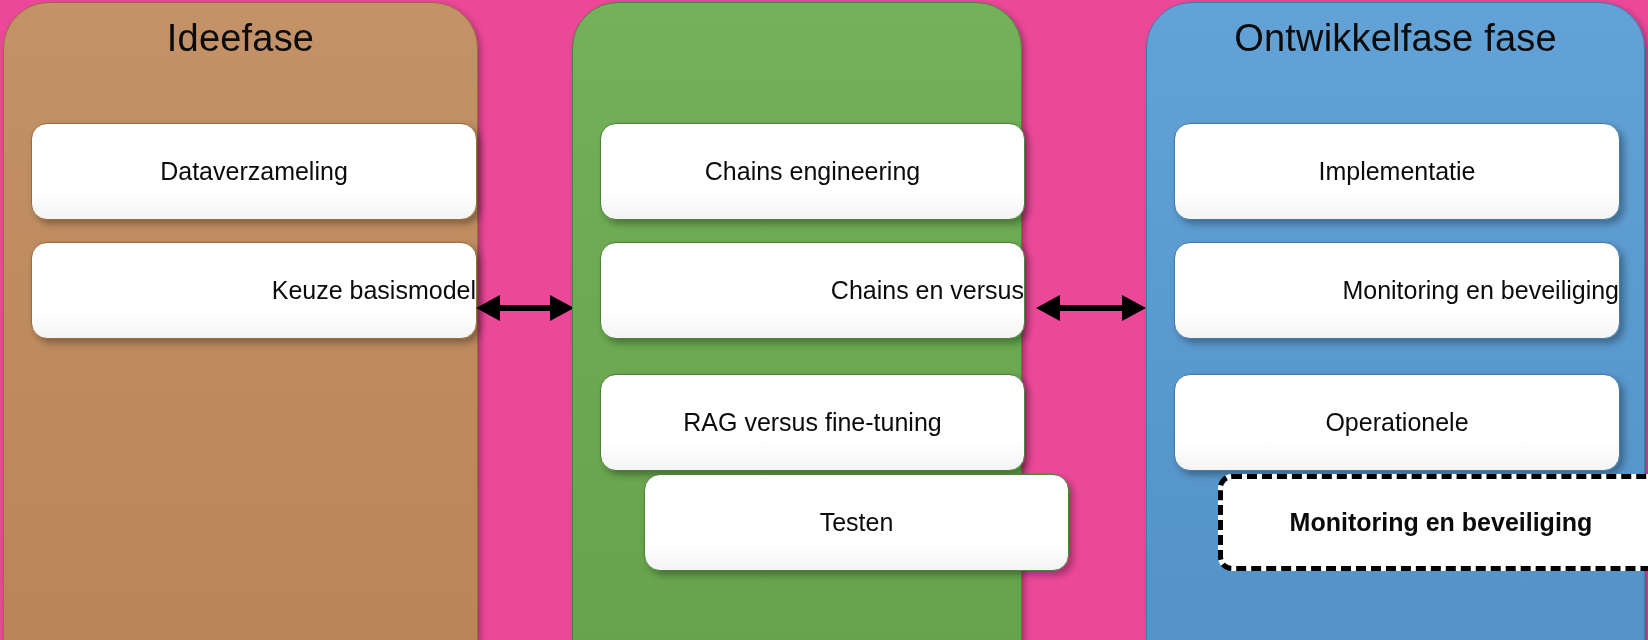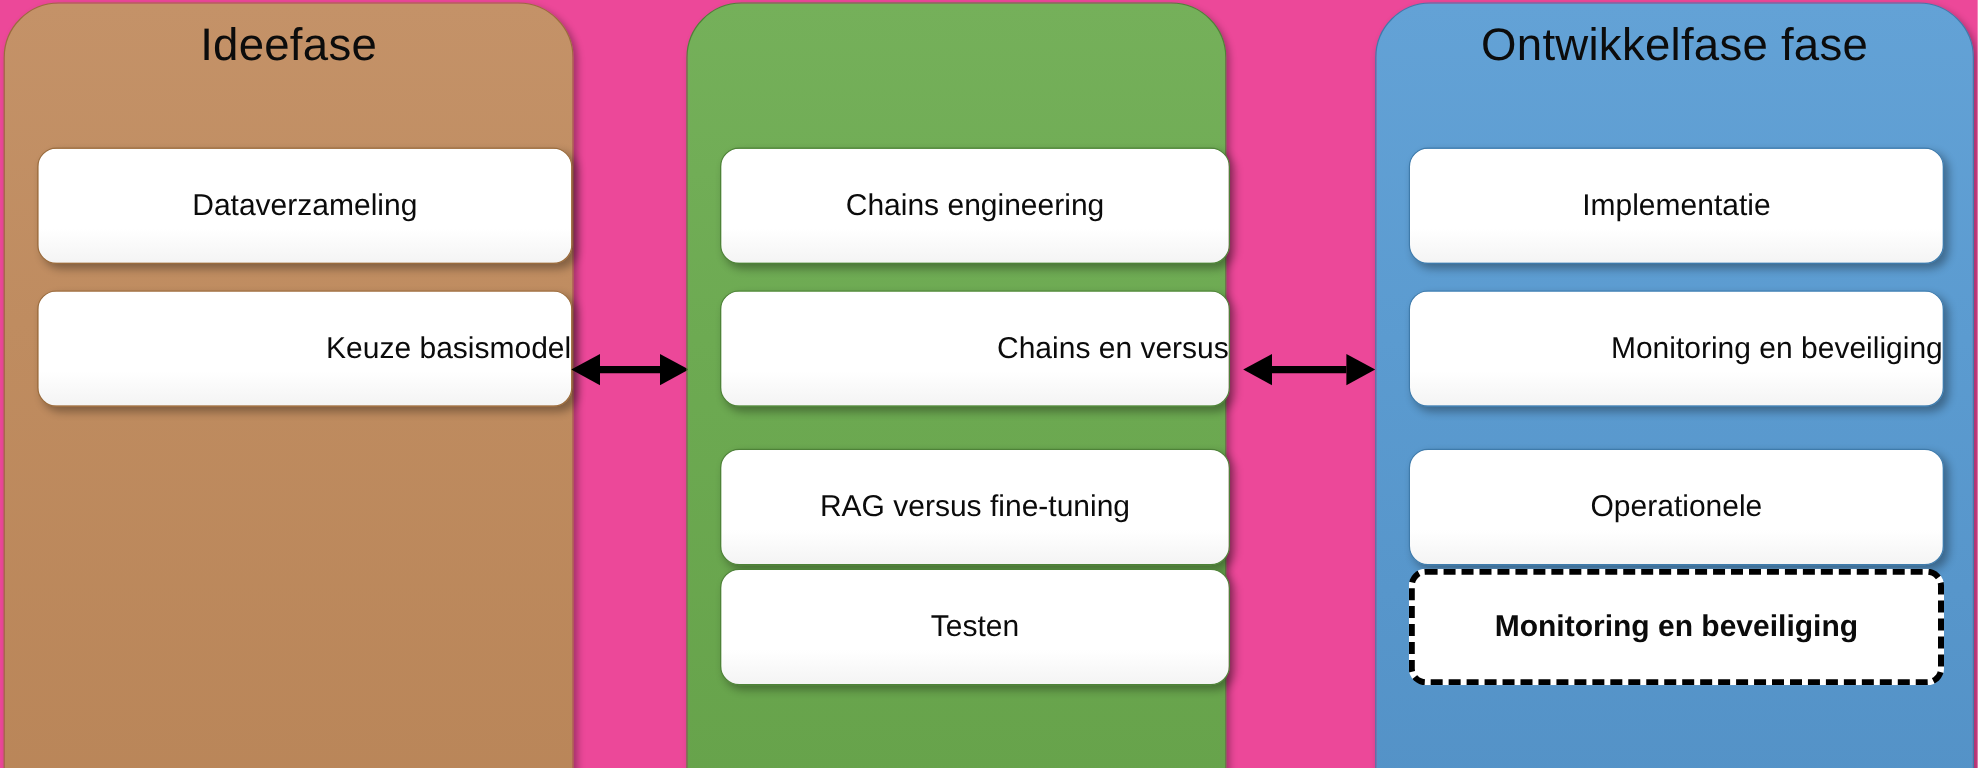--- a/index.html
+++ b/index.html
@@ -89,21 +89,21 @@
   }
 
   
   .col-brown .card { left: 27px; width: 446px; }
   .col-green .card { left: 27px; width: 425px; }
   .col-blue  .card { left: 27px; width: 446px; }
 
   .row0 { top: 120px; height: 97px; }
   .row1 { top: 239px; height: 97px; justify-content: flex-end; }
   .row2 { top: 357px; height: 97px; margin-top: 14px; }
-  .row3 { top: 471px; height: 97px; }
+  .row3 { top: 471px; height: 97px; margin-left: 44px; }
 
   
   .arrow {
     position: absolute;
     top: 288px;
     height: 40px;
   }
   .arrow.a1 { left: 476px; width: 98px; }
   .arrow.a2 { left: 1022px; width: 126px; }
 </style>

